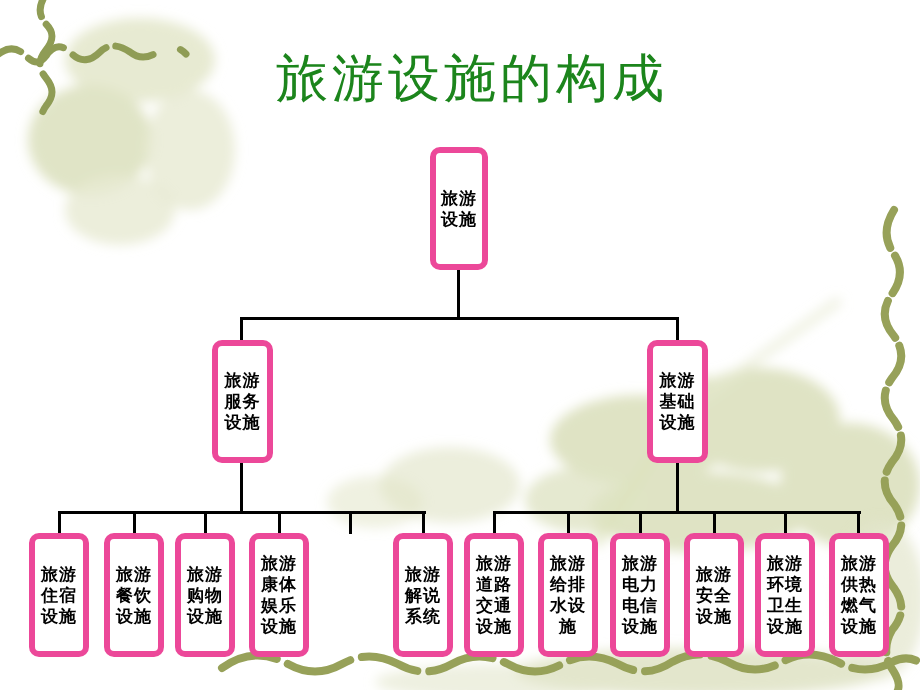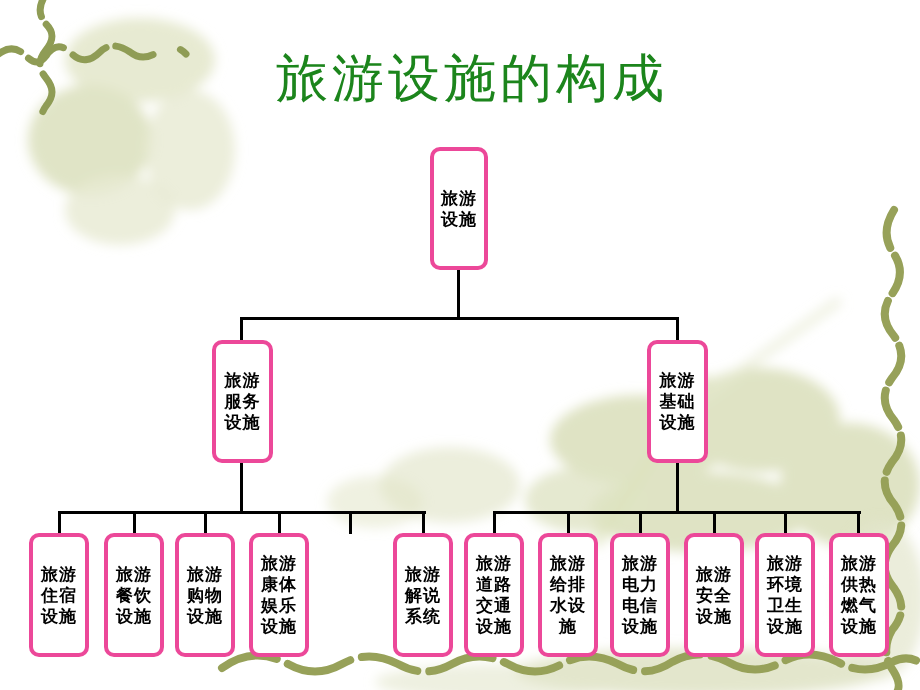--- a/index.html
+++ b/index.html
@@ -6,21 +6,21 @@
   .slide{position:relative;width:920px;height:690px;background:#ffffff;overflow:hidden;
          font-family:"Liberation Serif","DejaVu Serif",serif;}
   
   .deco{position:absolute;left:0;top:0;width:920px;height:690px;z-index:0;pointer-events:none;}
   
   .title{position:absolute;left:0;top:44px;width:904px;margin:0;text-align:center;
          font-size:52px;font-weight:normal;letter-spacing:4px;color:#1c851c;z-index:3;padding-left:20px;}
   
   .conn{position:absolute;background:#000;z-index:1;}
   
-  .node{position:absolute;box-sizing:border-box;background:#fff;border:4px solid #ec4899;
+  .node{position:absolute;box-sizing:border-box;background:#fff;border:6px solid #ec4899;
         border-radius:10px;display:flex;align-items:center;justify-content:center;z-index:2;}
   .node-label{white-space:pre-line;text-align:center;font-weight:bold;font-size:17px;
               line-height:21px;letter-spacing:1px;color:#000;}
   
   .n-root{left:430px;top:147px;width:58px;height:123px;}
   .n-l2a{left:212px;top:340px;width:61px;height:123px;}
   .n-l2b{left:647px;top:340px;width:61px;height:123px;}
   .n-b{top:533px;width:60px;height:124px;}
   .b0{left:29px;}.b1{left:104px;}.b2{left:175px;}.b3{left:249px;}.b4{left:320px;}.b5{left:393px;}
   .b6{left:464px;}.b7{left:538px;}.b8{left:610px;}.b9{left:684px;}.b10{left:755px;}.b11{left:829px;}

